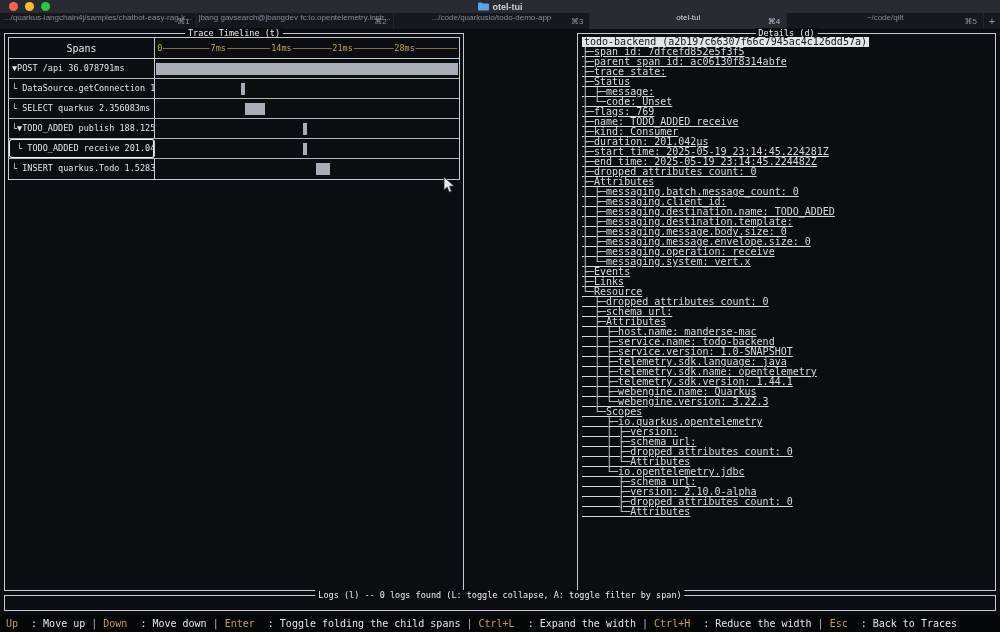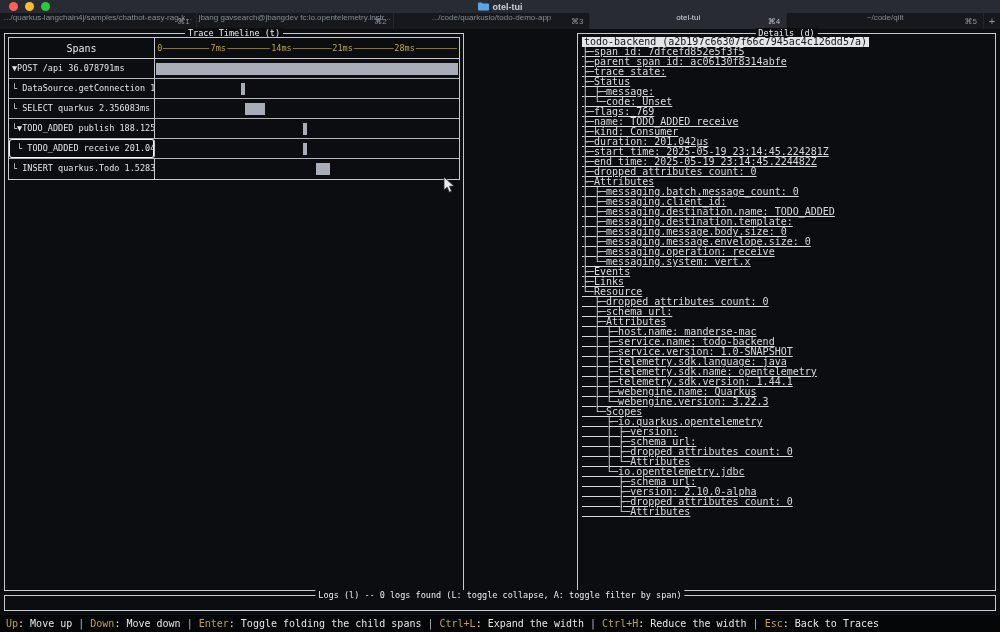--- a/index.html
+++ b/index.html
@@ -95,21 +95,21 @@
   
   #logs-panel { left:4px; right:4px; top:566px; height:16px; position:absolute; border:1px solid #c6c9cd; }
   #logs-panel .panel-title { top:-6px; }
   
   .statusbar {
     position:absolute; left:0; right:0; bottom:0; height:17px;
     background:#050608; display:flex; align-items:center;
     padding-left:6px; font-size:10px; white-space:pre; overflow:hidden;
   }
   .sb-key { color:#c3a044; }
-  .sb-desc { color:#e4e6e9; }
+  .sb-desc { color:#e4e6e9;margin-left:13px; }
   .sb-sep { color:#b9bcc0; }
   
   .mouse-cursor { position:absolute; left:443px; top:176px; width:12px; height:18px; pointer-events:none; }
 </style>
 </head>
 <body>
 
 <div class="titlebar">
   <div class="traffic">
     <div class="light" id="light-close" style="background: rgb(255, 95, 87);"></div>

